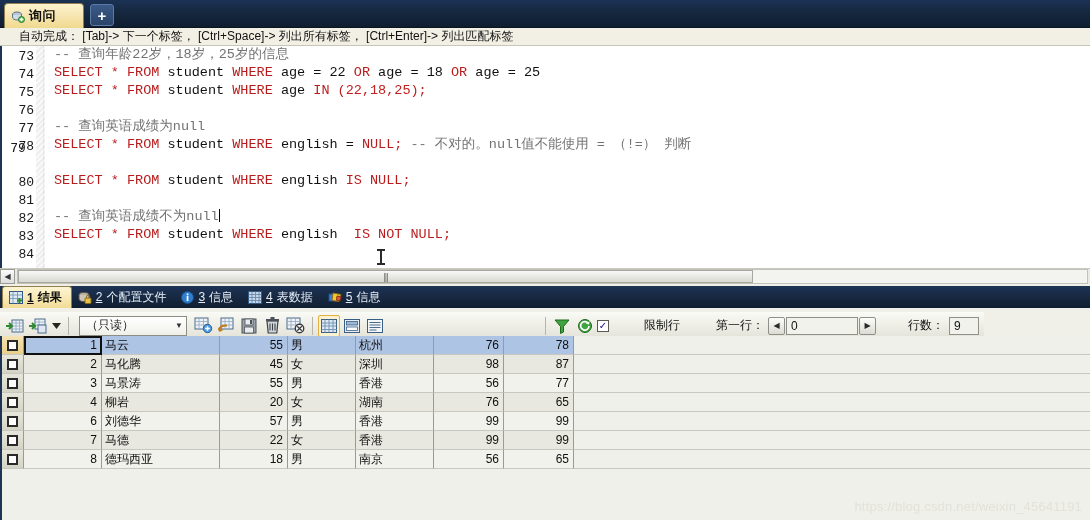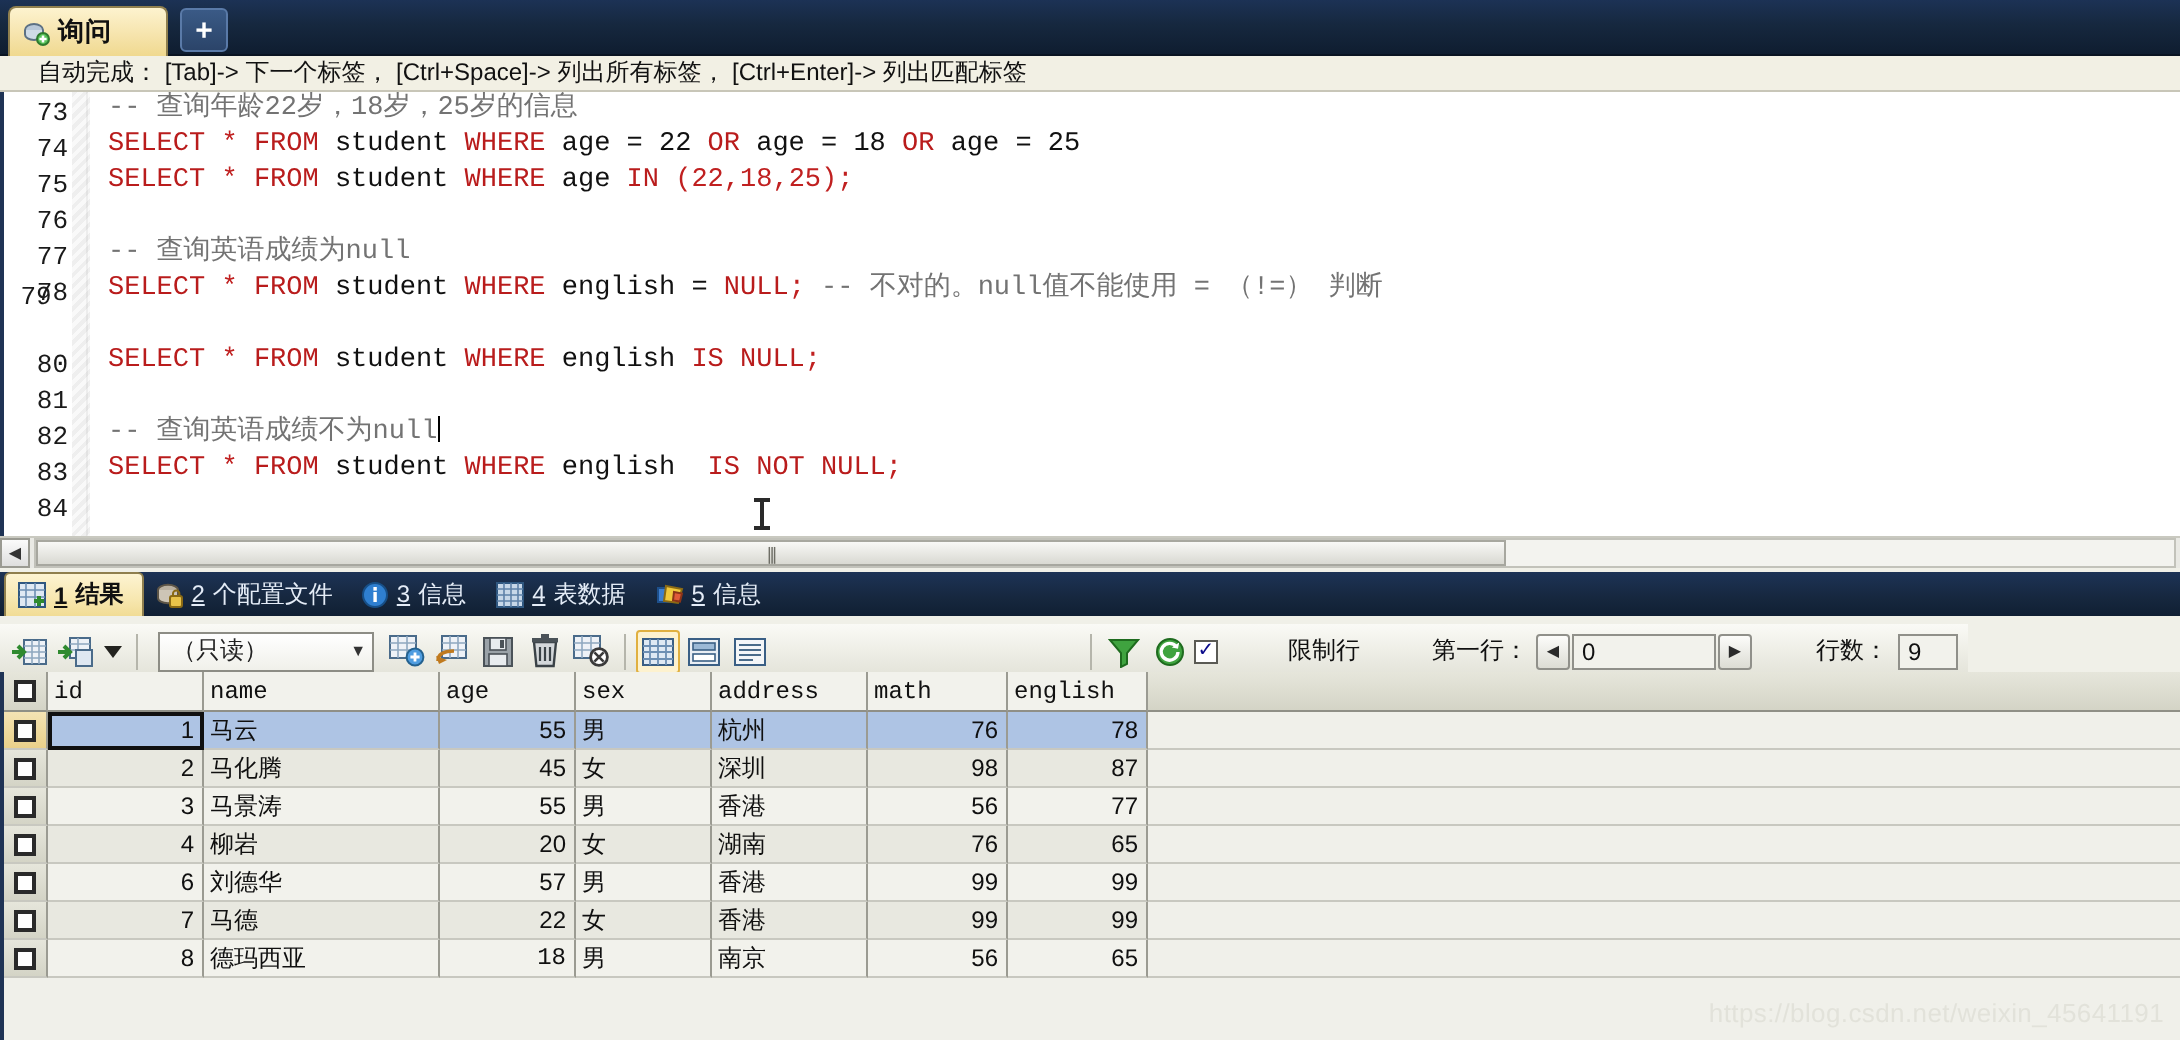--- a/index.html
+++ b/index.html
@@ -486,33 +486,20 @@
     <span class="tb-lbl">限制行</span>
     <span class="tb-lbl">第一行：</span>
     <div class="spin-btn">◀</div>
     <div class="num-field" style="width:72px">0</div>
     <div class="spin-btn">▶</div>
     <span class="tb-lbl">行数：</span>
     <div class="num-field" style="width:30px">9</div>
   </div>
 
   <div class="grid" id="data-grid">
-      <div class="grid-row hdr-row">
-        <div class="sel-col">
-          <div class="rowbox"></div>
-        </div>
-        <div class="cell hdr-cell sel" style="width: 78px; flex: 0 0 78px;">id</div>
-        <div class="cell hdr-cell" style="width: 118px; flex: 0 0 118px;">name</div>
-        <div class="cell hdr-cell" style="width: 68px; flex: 0 0 68px;">age</div>
-        <div class="cell hdr-cell" style="width: 68px; flex: 0 0 68px;">sex</div>
-        <div class="cell hdr-cell" style="width: 78px; flex: 0 0 78px;">address</div>
-        <div class="cell hdr-cell" style="width: 70px; flex: 0 0 70px;">math</div>
-        <div class="cell hdr-cell" style="width: 70px; flex: 0 0 70px;">english</div>
-        <div class="grid-filler"></div>
-      </div>
       <div class="grid-row rowsel">
         <div class="sel-col">
           <div class="rowbox"></div>
         </div>
         <div class="cell num-cell active-cell" style="width: 78px; flex: 0 0 78px;">1</div>
         <div class="cell" style="width: 118px; flex: 0 0 118px;">马云</div>
         <div class="cell num-cell" style="width: 68px; flex: 0 0 68px;">55</div>
         <div class="cell" style="width: 68px; flex: 0 0 68px;">男</div>
         <div class="cell" style="width: 78px; flex: 0 0 78px;">杭州</div>
         <div class="cell num-cell" style="width: 70px; flex: 0 0 70px;">76</div>
@@ -583,21 +570,21 @@
         <div class="cell num-cell" style="width: 70px; flex: 0 0 70px;">99</div>
         <div class="cell num-cell" style="width: 70px; flex: 0 0 70px;">99</div>
         <div class="grid-filler"></div>
       </div>
       <div class="grid-row">
         <div class="sel-col">
           <div class="rowbox"></div>
         </div>
         <div class="cell num-cell" style="width: 78px; flex: 0 0 78px;">8</div>
         <div class="cell" style="width: 118px; flex: 0 0 118px;">德玛西亚</div>
-        <div class="cell num-cell" style="width: 68px; flex: 0 0 68px; font-family: Liberation Mono, monospace;">18</div>
+        <div class="cell num-cell" style="width: 68px; flex: 0 0 68px;">18</div>
         <div class="cell" style="width: 68px; flex: 0 0 68px;">男</div>
         <div class="cell" style="width: 78px; flex: 0 0 78px;">南京</div>
         <div class="cell num-cell" style="width: 70px; flex: 0 0 70px;">56</div>
         <div class="cell num-cell" style="width: 70px; flex: 0 0 70px;">65</div>
         <div class="grid-filler"></div>
       </div>
     </div>
 
   <div class="watermark">https://blog.csdn.net/weixin_45641191</div>
 </div>

